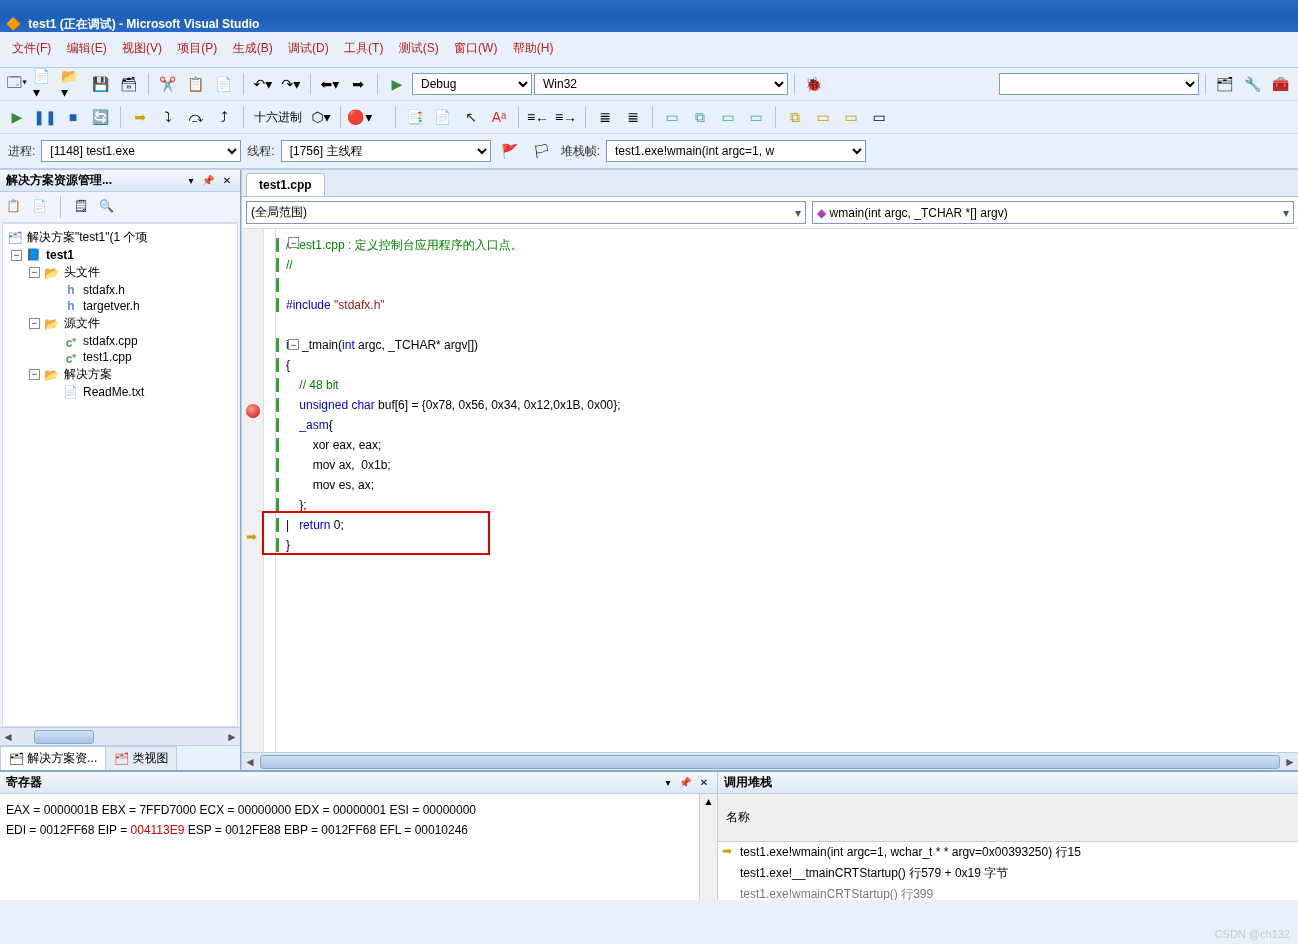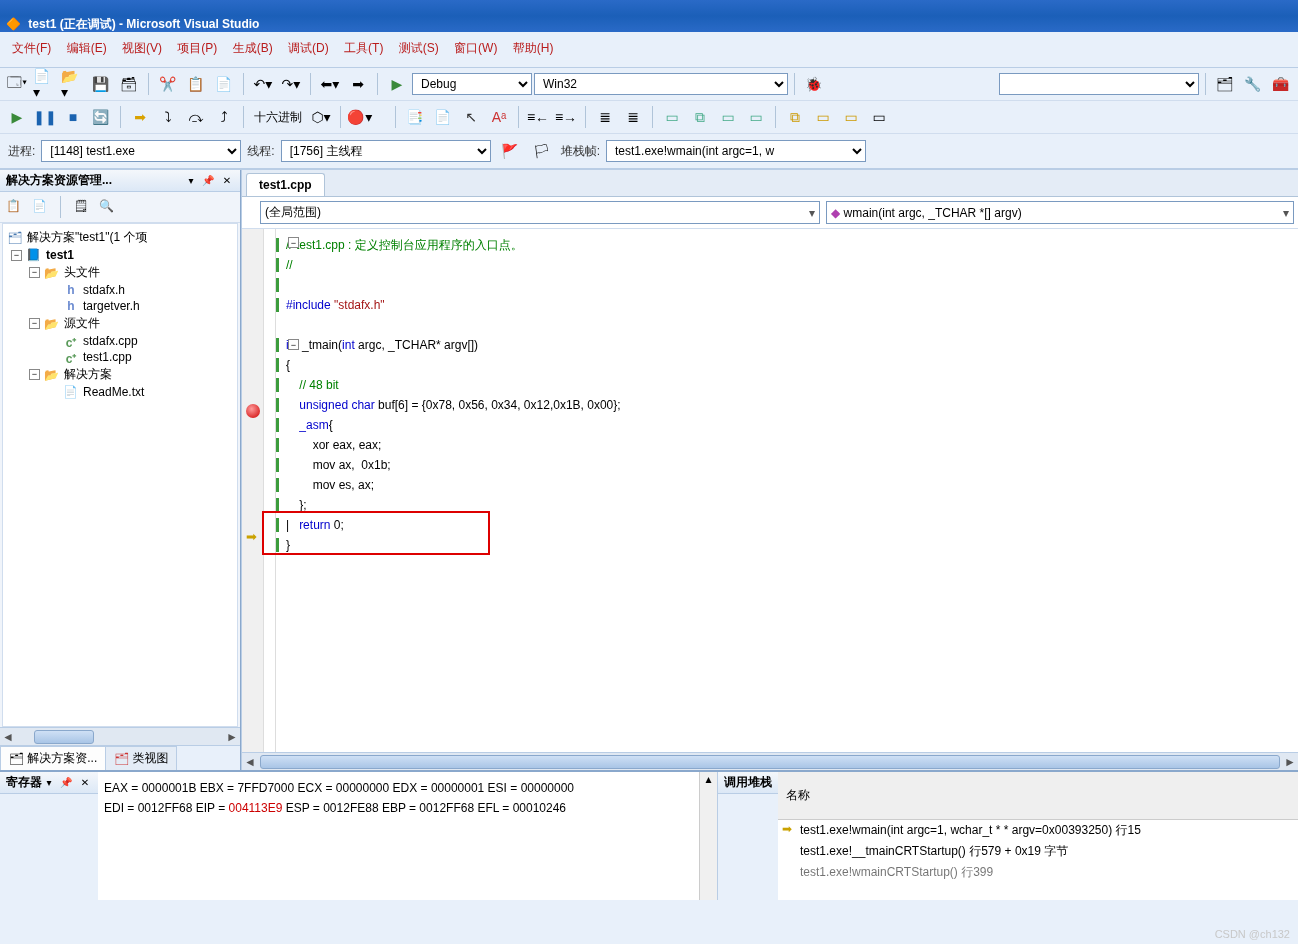--- a/index.html
+++ b/index.html
@@ -53,21 +53,21 @@
   .cur-arrow{position:absolute;left:4px;width:14px;height:14px;color:#caa200;font-size:13px;}
   .fold{width:11px;height:11px;border:1px solid #888;font-size:9px;display:inline-flex;align-items:center;justify-content:center;position:absolute;left:24px;background:#fff;}
   .codeline{padding-left:44px;white-space:pre;}
   .green-bar{border-left:3px solid #3c9c3c;margin-left:-10px;padding-left:7px;}
   .kw{color:#0000cc;}
   .str{color:#a31515;}
   .cmt{color:#008000;}
   .redbox{position:absolute;border:2px solid #d00;pointer-events:none;}
 
   .bottom-dock{display:flex;height:130px;border-top:2px solid #8aa8cc;}
-  .bpane{flex:1;display:flex;flex-direction:row;border-right:1px solid #b9cde5;min-width:0;}
+  .bpane{flex:1;display:flex;flex-direction:column;border-right:1px solid #b9cde5;min-width:0;}
   .bpane:last-child{border-right:none;}
   .bpane .panel-title{font-weight:normal;}
   .reg-body{flex:1;background:#fff;padding:6px;font-family:"SimSun",monospace;font-size:13px;overflow:hidden;line-height:20px;position:relative;}
   .reg-body .red{color:#c00;}
   .stack-body{flex:1;background:#fff;overflow:hidden;}
   .stack-head{background:#efefef;border-bottom:1px solid #ccc;padding:15px 8px;}
   .stack-row{padding:2px 8px 2px 22px;position:relative;white-space:nowrap;overflow:hidden;}
   .stack-row .arr{position:absolute;left:4px;color:#caa200;}
   .vsb{width:18px;background:#f0f0f0;border-left:1px solid #ccc;}
   .watermark{position:absolute;right:8px;bottom:4px;color:#c8c8c8;font-size:11px;pointer-events:none;}
@@ -251,21 +251,21 @@
           <span>类视图</span>
         </div>
     </div>
   </div>
 
   <div class="editor">
     <div class="tabstrip">
       <div class="tab">test1.cpp</div>
     </div>
     <div class="navbar">
-      <div class="navsel" style="flex:0 0 560px;margin-left:14px;">
+      <div class="navsel" style="flex:0 0 560px;">
           <span>(全局范围)</span>
           <span class="dd">▾</span>
         </div>
       <div class="navsel">
           <span><span style="color:#b040b0;">◆</span> <span>wmain(int argc, _TCHAR *[] argv)</span></span>
           <span class="dd">▾</span>
         </div>
     </div>
     <div class="code">
       <div class="gutter">

